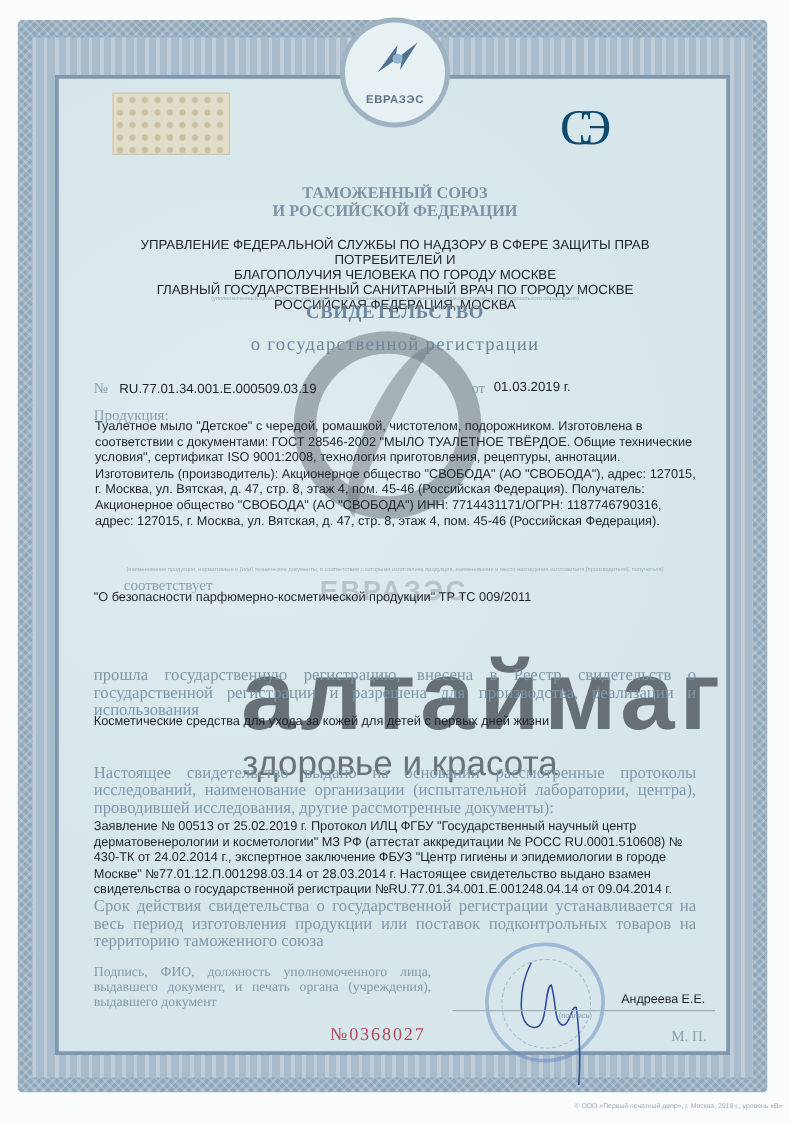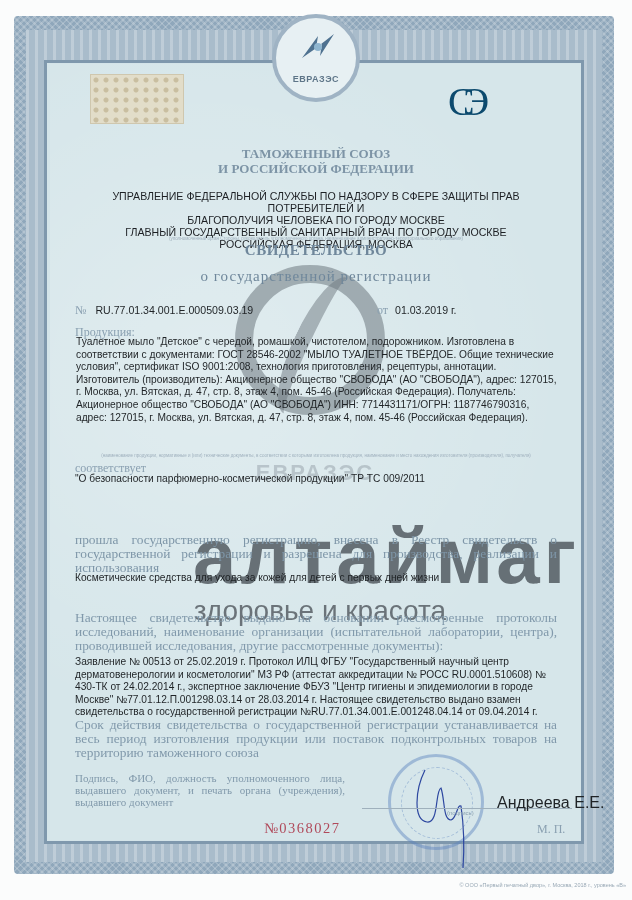--- a/index.html
+++ b/index.html
@@ -82,21 +82,21 @@
   <span class="lbl">№</span>
   <span style="margin-left:6px;">RU.77.01.34.001.Е.000509.03.19</span>
   <span class="lbl" style="position:absolute;left:302px;">от</span>
   <span style="position:absolute;left:320px;">01.03.2019 г.</span>
 </div>
 
 <div class="t lbl" style="top:326px;">Продукция:</div>
 <div class="t body" style="top:336px;left:76px;width:484px;">Туалетное мыло "Детское" с чередой, ромашкой, чистотелом, подорожником. Изготовлена в соответствии с документами: ГОСТ 28546-2002 "МЫЛО ТУАЛЕТНОЕ ТВЁРДОЕ. Общие технические условия", сертификат ISO 9001:2008, технология приготовления, рецептуры, аннотации. Изготовитель (производитель): Акционерное общество "СВОБОДА" (АО "СВОБОДА"), адрес: 127015, г. Москва, ул. Вятская, д. 47, стр. 8, этаж 4, пом. 45-46 (Российская Федерация). Получатель: Акционерное общество "СВОБОДА" (АО "СВОБОДА") ИНН: 7714431171/ОГРН: 1187746790316, адрес: 127015, г. Москва, ул. Вятская, д. 47, стр. 8, этаж 4, пом. 45-46 (Российская Федерация).</div>
 <div class="t center caption" style="top:453px;">(наименование продукции, нормативные и (или) технические документы, в соответствии с которыми изготовлена продукция, наименование и место нахождения изготовителя (производителя), получателя)</div>
 
-<div class="t lbl" style="top:462px;">соответствует</div>
+<div class="t lbl" style="top:462px;margin-left:24px;">соответствует</div>
 <div class="t body" style="top:473px;">"О безопасности парфюмерно-косметической продукции" ТР ТС 009/2011</div>
 
 <div class="wm-big">алтаймаг</div>
 
 <div class="t para-serif" style="top:533px;color:#7e96a8;">прошла государственную регистрацию, внесена в Реестр свидетельств о государственной регистрации и разрешена для производства, реализации и использования</div>
 <div class="t body" style="top:572px;">Косметические средства для ухода за кожей для детей с первых дней жизни</div>
 
 <div class="wm-small">здоровье и красота</div>
 
 <div class="t para-serif" style="top:611px;">Настоящее свидетельство выдано на основании рассмотренные протоколы исследований, наименование организации (испытательной лаборатории, центра), проводившей исследования, другие рассмотренные документы):</div>
@@ -104,18 +104,18 @@
 
 <div class="t para-serif" style="top:718px;">Срок действия свидетельства о государственной регистрации устанавливается на весь период изготовления продукции или поставок подконтрольных товаров на территорию таможенного союза</div>
 
 <div class="stamp"></div>
 <svg class="sig" viewBox="0 0 80 110">
   <path d="M20 10 C10 30 8 60 22 62 C34 64 30 30 36 28 C40 40 38 60 46 60 C52 58 52 44 56 46 C58 60 60 80 58 108" fill="none" stroke="#2d47a0" stroke-width="1.2"></path>
 </svg>
 <div class="sig-line"></div>
 
 <div class="t para-serif" style="top:772px;width:270px;font-size:11px;line-height:12px;">Подпись, ФИО, должность уполномоченного лица, выдавшего документ, и печать органа (учреждения), выдавшего документ</div>
-<div style="position:absolute;left:497px;top:794px;font-size:16px;color:#1f2326;">Андреева Е.Е.</div>
+<div style="position:absolute;left:497px;top:794px;font-size:10px;color:#1f2326;">Андреева Е.Е.</div>
 <div style="position:absolute;left:447px;top:810px;font-size:6px;color:#8aa0b1;">(подпись)</div>
 <div class="lbl" style="position:absolute;left:537px;top:823px;">М. П.</div>
 <div class="red-num" style="position:absolute;left:264px;top:820px;">№0368027</div>
 
 <div class="footer">© ООО «Первый печатный двор», г. Москва, 2018 г., уровень «В»</div>
 
 </body></html>

